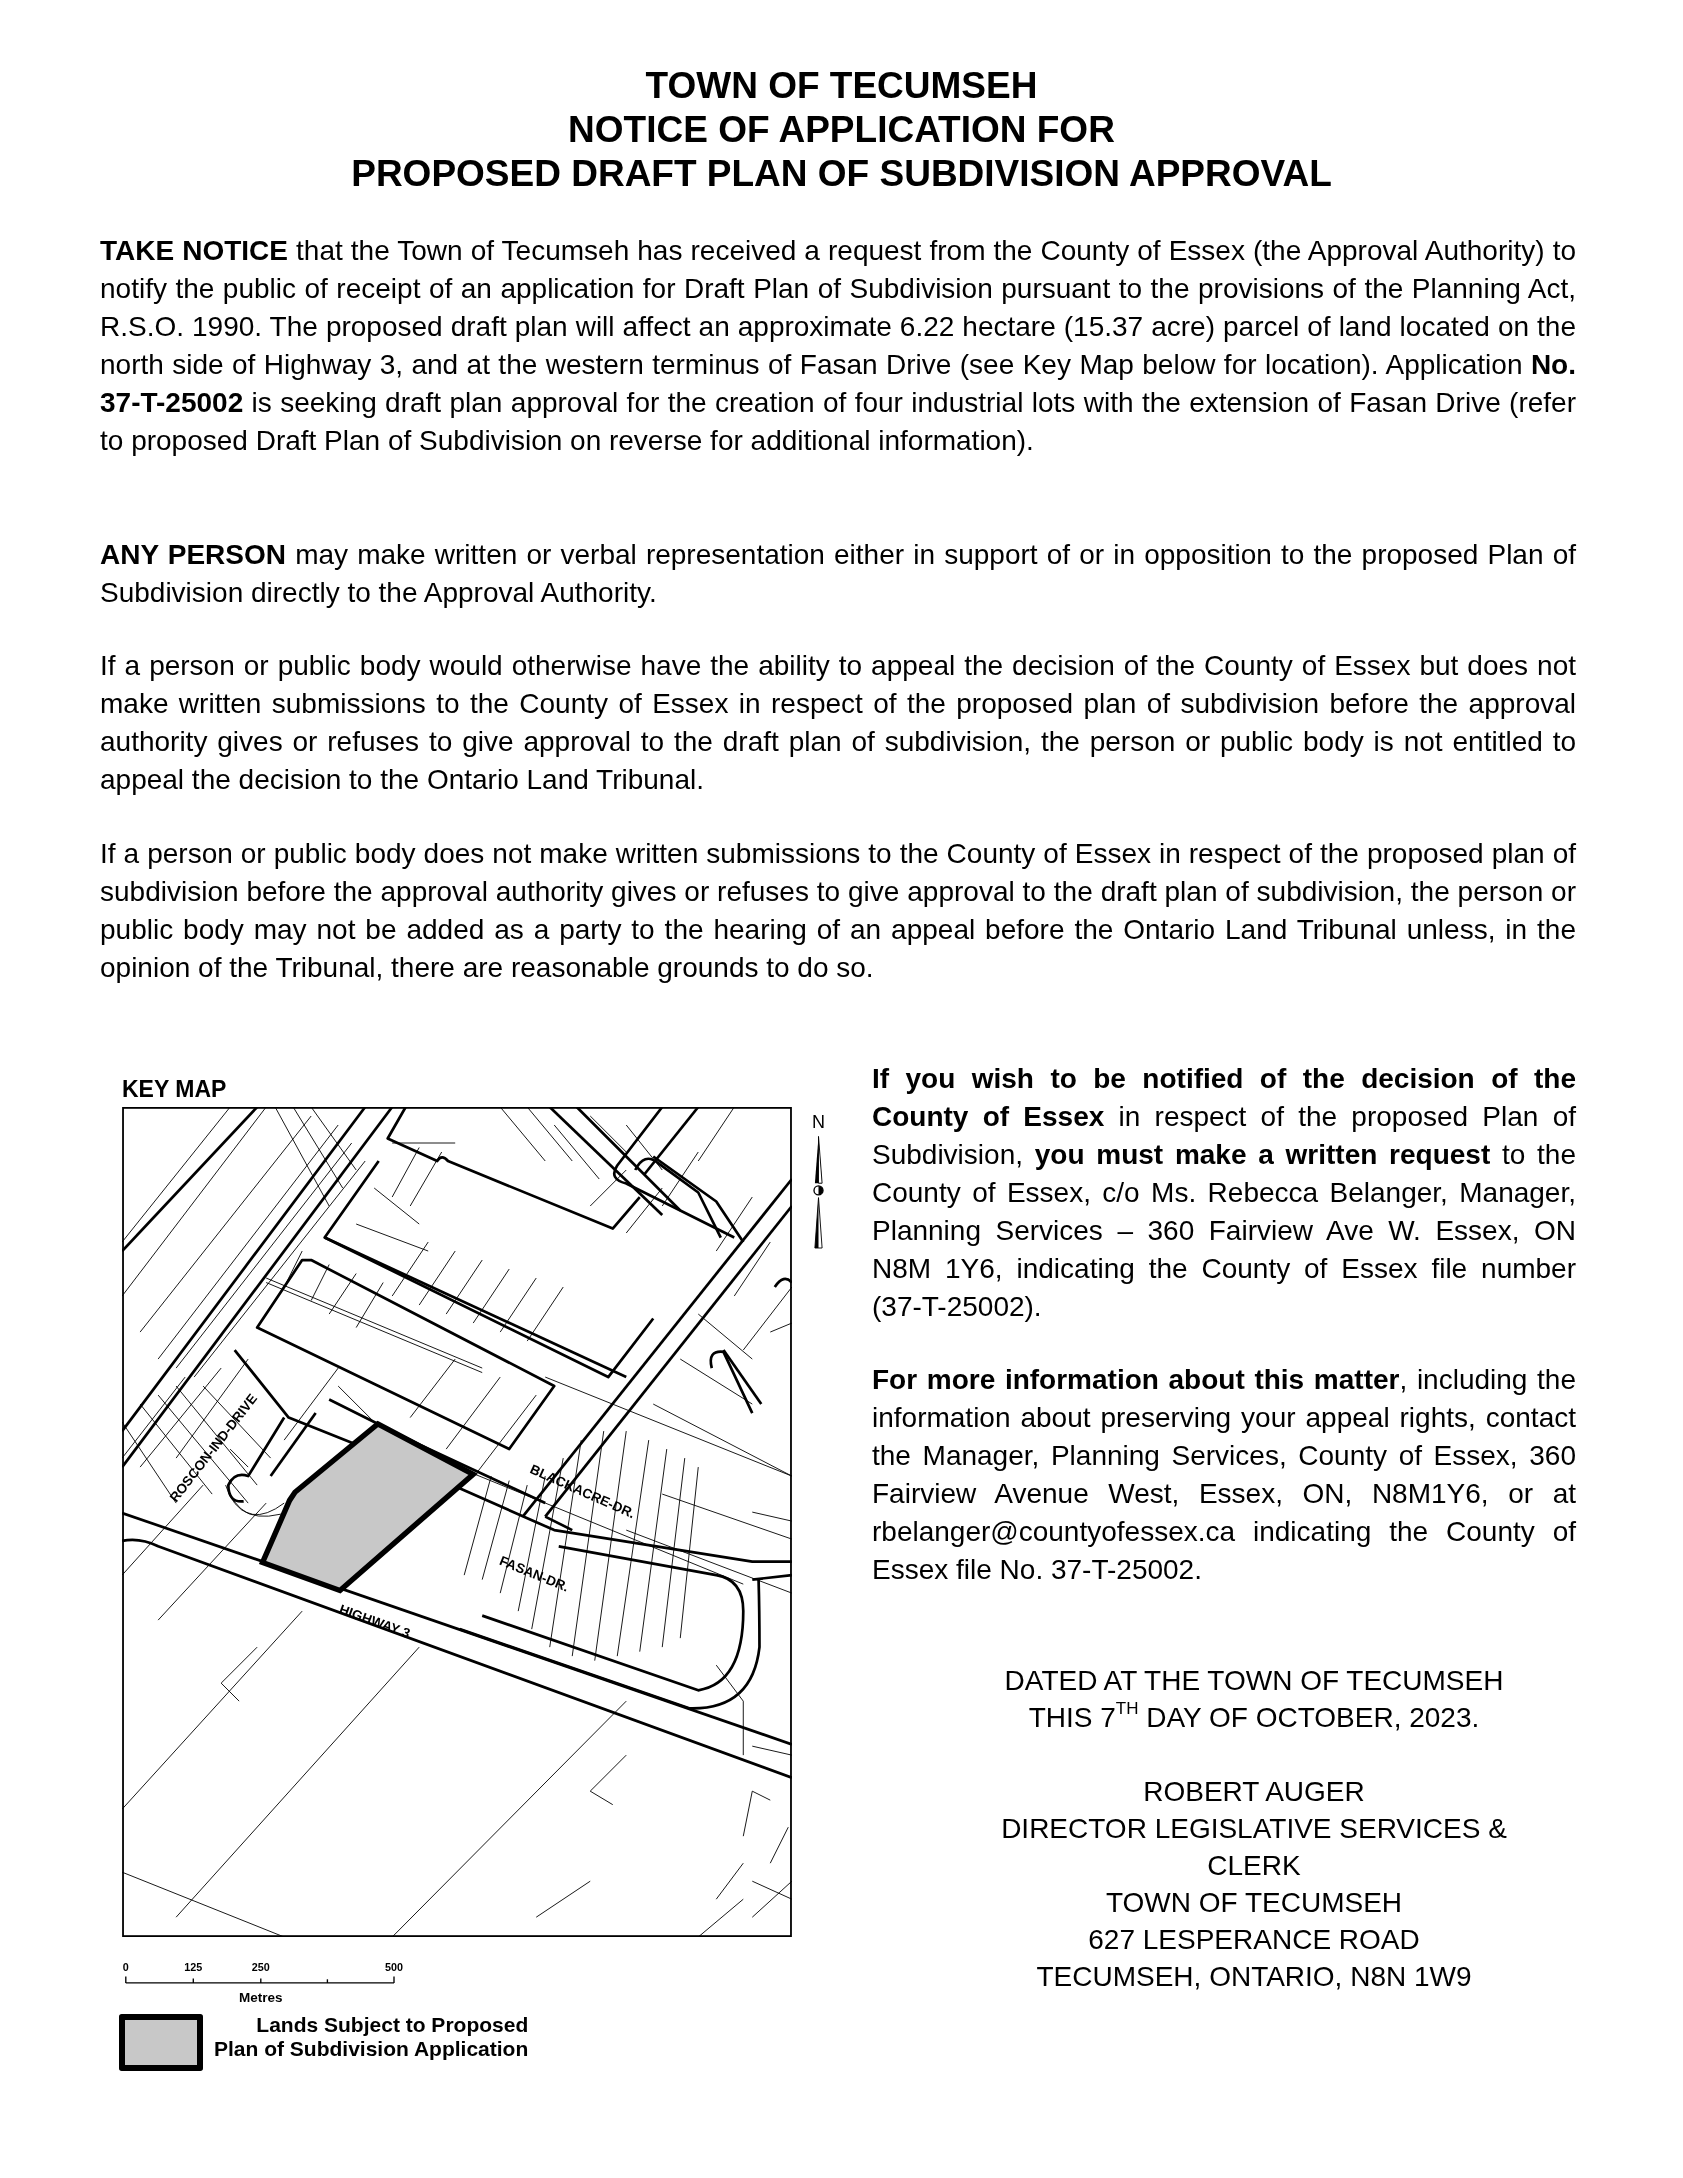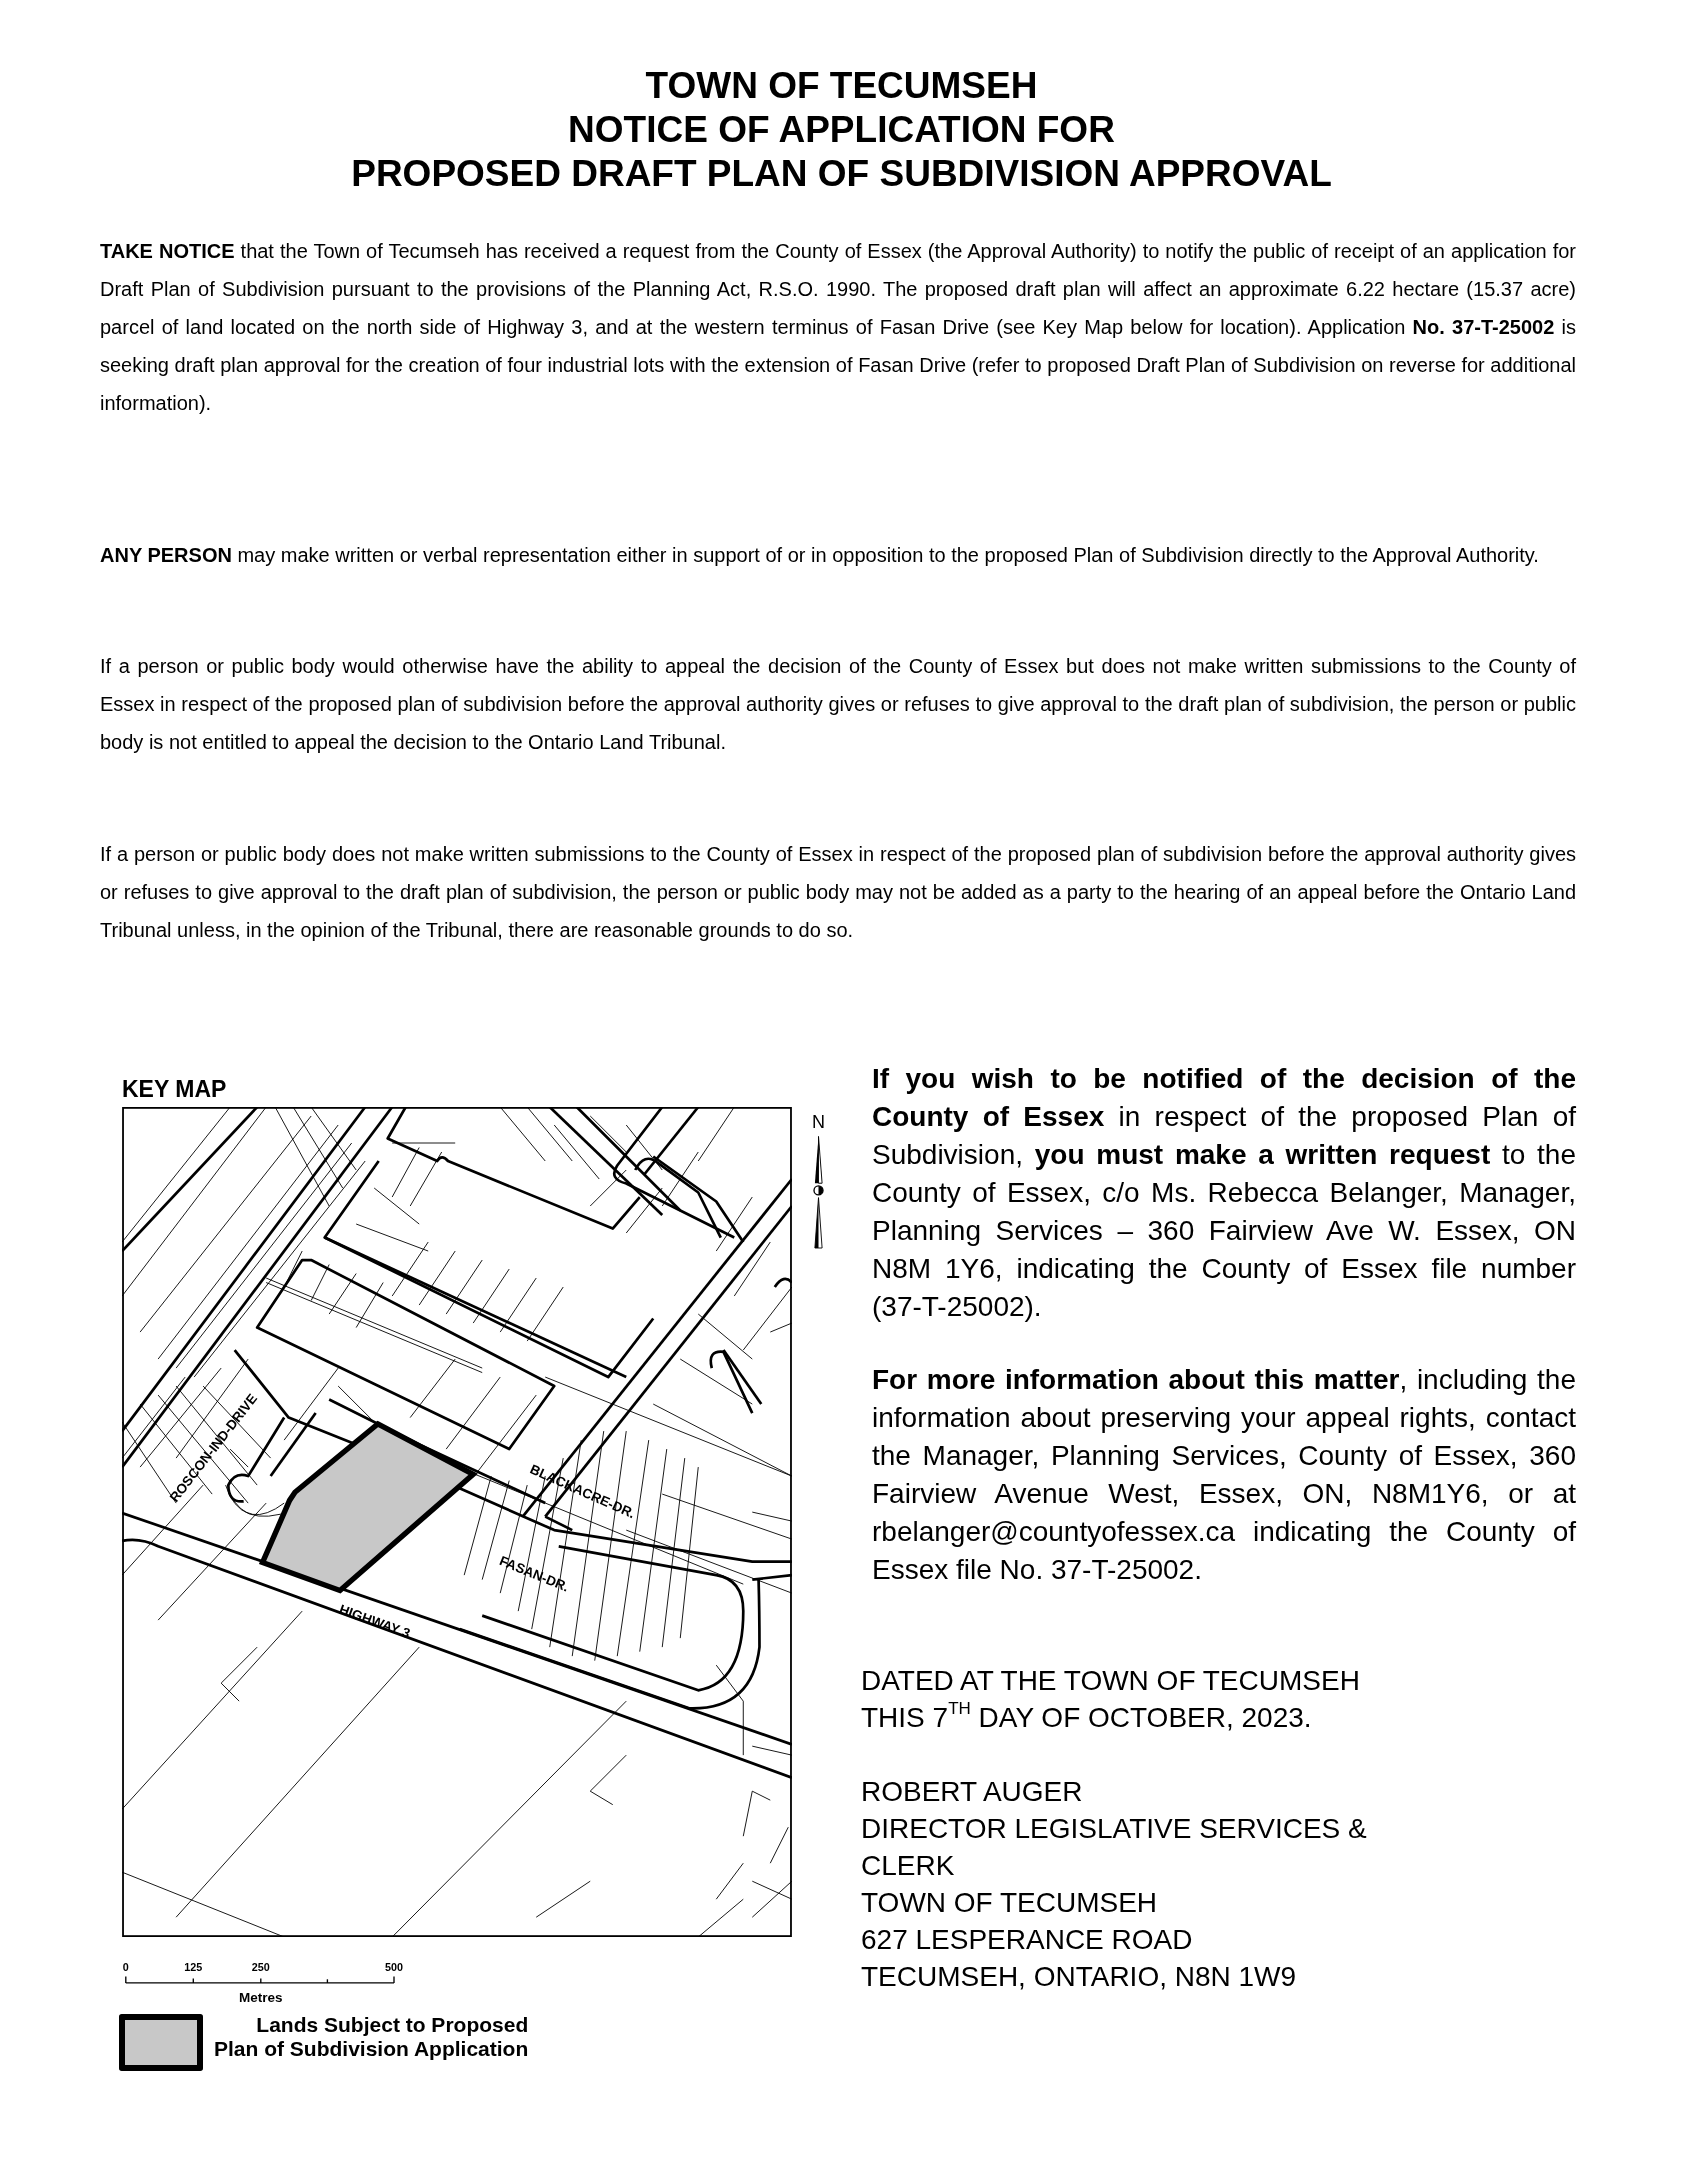--- a/index.html
+++ b/index.html
@@ -1,25 +1,25 @@
 <!DOCTYPE html>
 <html style="font-size:14.4px"><head>
 <meta charset="utf-8">
 <style>
   html, body { margin: 0; padding: 0; background: #ffffff; }
   body { width: 1683px; height: 2178px; position: relative; overflow: hidden; color: #000; font-family: "Liberation Sans", sans-serif; }
   .title { position: absolute; left: 0; width: 1683px; text-align: center; font-weight: bold; font-size: 37px; line-height: 44px; top: 64px; }
   .title div { white-space: nowrap; }
-  .body-block { position: absolute; left: 100px; width: 1476px; font-size: 20px; line-height: 38px; text-align: justify; }
+  .body-block { position: absolute; left: 100px; width: 1476px; font-size: 28px; line-height: 38px; text-align: justify; }
   .body-block p { margin: 0; }
   .body-block b { font-weight: bold; }
   .just-last { text-align-last: left; }
   .right-col { position: absolute; left: 872px; width: 704px; font-size: 28px; line-height: 38px; text-align: justify; }
   .right-col p { margin: 0; }
-  .sig { position: absolute; left: 861px; width: 704px; text-align: left; font-size: 28px; line-height: 37px; }
+  .sig { position: absolute; left: 902px; width: 704px; text-align: center; font-size: 28px; line-height: 37px; }
   .sig div { white-space: nowrap; }
   .sig sup { font-size: 17px; vertical-align: 12.6px; line-height: 0; }
   .keymap-label { position: absolute; left: 122px; top: 1076px; font-size: 23px; font-weight: bold; }
   .map-frame { position: absolute; left: 122px; top: 1107px; width: 670px; height: 830px; }
   .map-frame svg { display: block; }
   .north { position: absolute; left: 805px; top: 1113px; width: 27px; height: 144px; }
   .scale { position: absolute; left: 115px; top: 1955px; width: 297px; height: 54px; }
   .legend-box { position: absolute; left: 119px; top: 2014px; width: 72px; height: 45px; border: 6.3px solid #000; border-radius: 2.7px; background: #c8c8c8; }
   .legend-text { position: absolute; left: 214px; top: 2013px; font-size: 21px; line-height: 24px; font-weight: bold; }
   .legend-text div { white-space: nowrap; text-align: right; }

